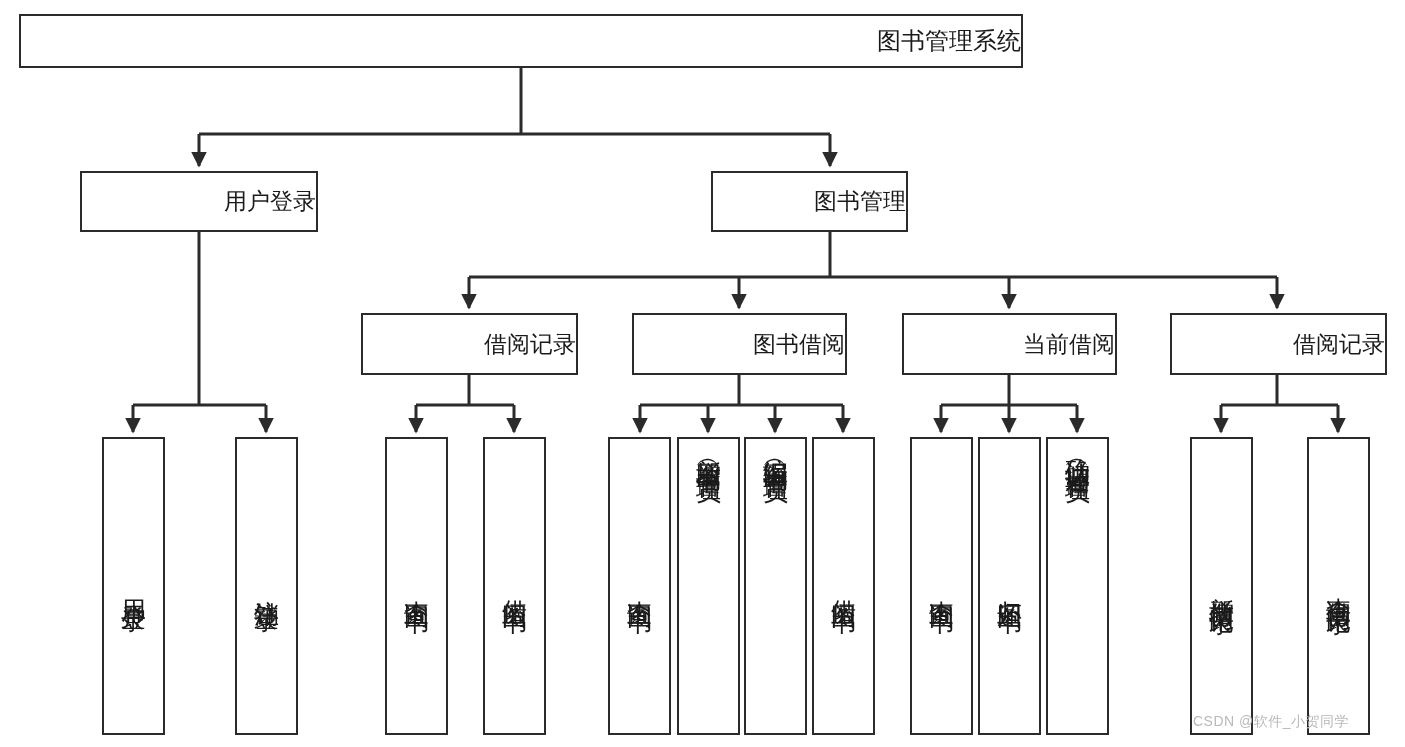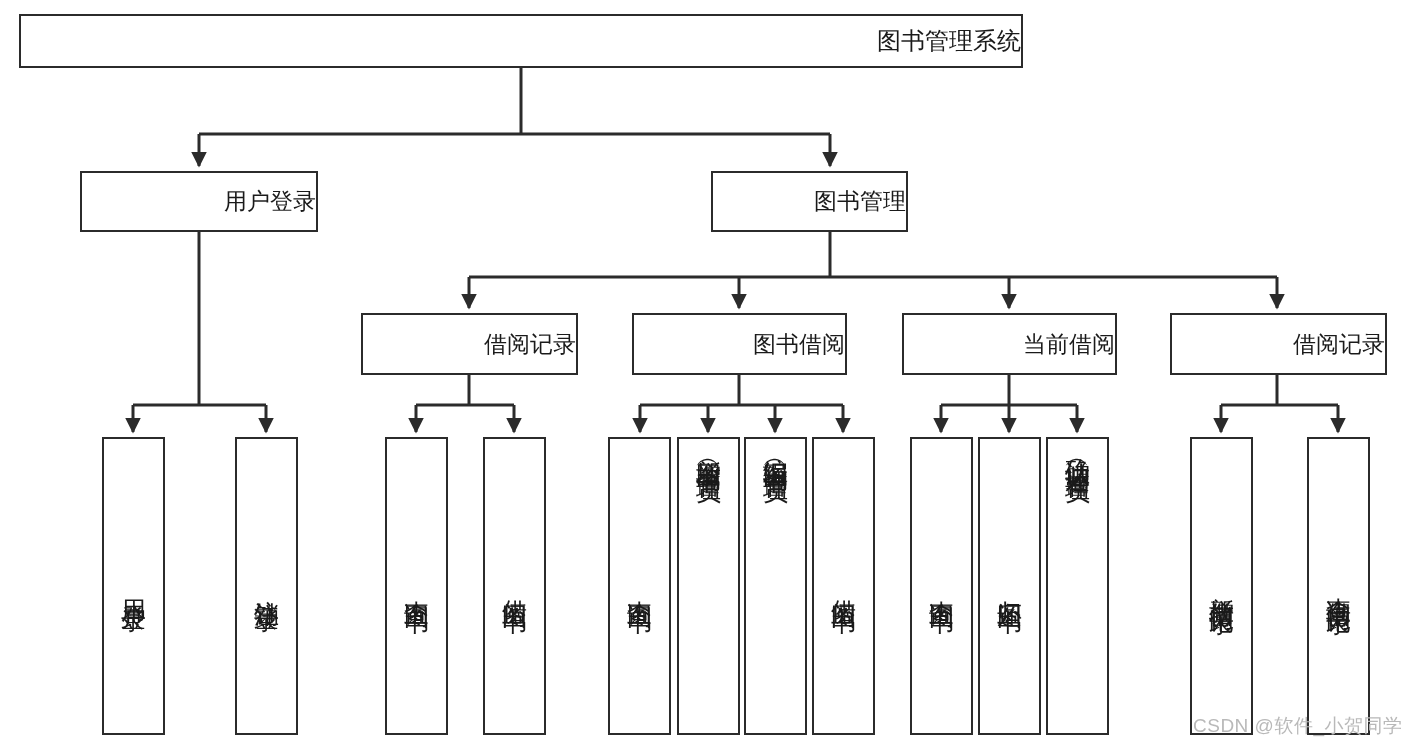--- a/index.html
+++ b/index.html
@@ -56,21 +56,21 @@
     line-height: 1;
     white-space: nowrap;
     display: block;
   }
   .node.vert.centered {
     align-items: center;
   }
   .watermark {
     position: absolute;
     color: #b9b9b9;
-    font-size: 19px;
+    font-size: 14px;
     letter-spacing: 0.5px;
     white-space: nowrap;
     font-family: "Liberation Sans", "DejaVu Sans", sans-serif;
   }
 </style>
 </head>
 <body>
 
 <div id="canvas">
 

